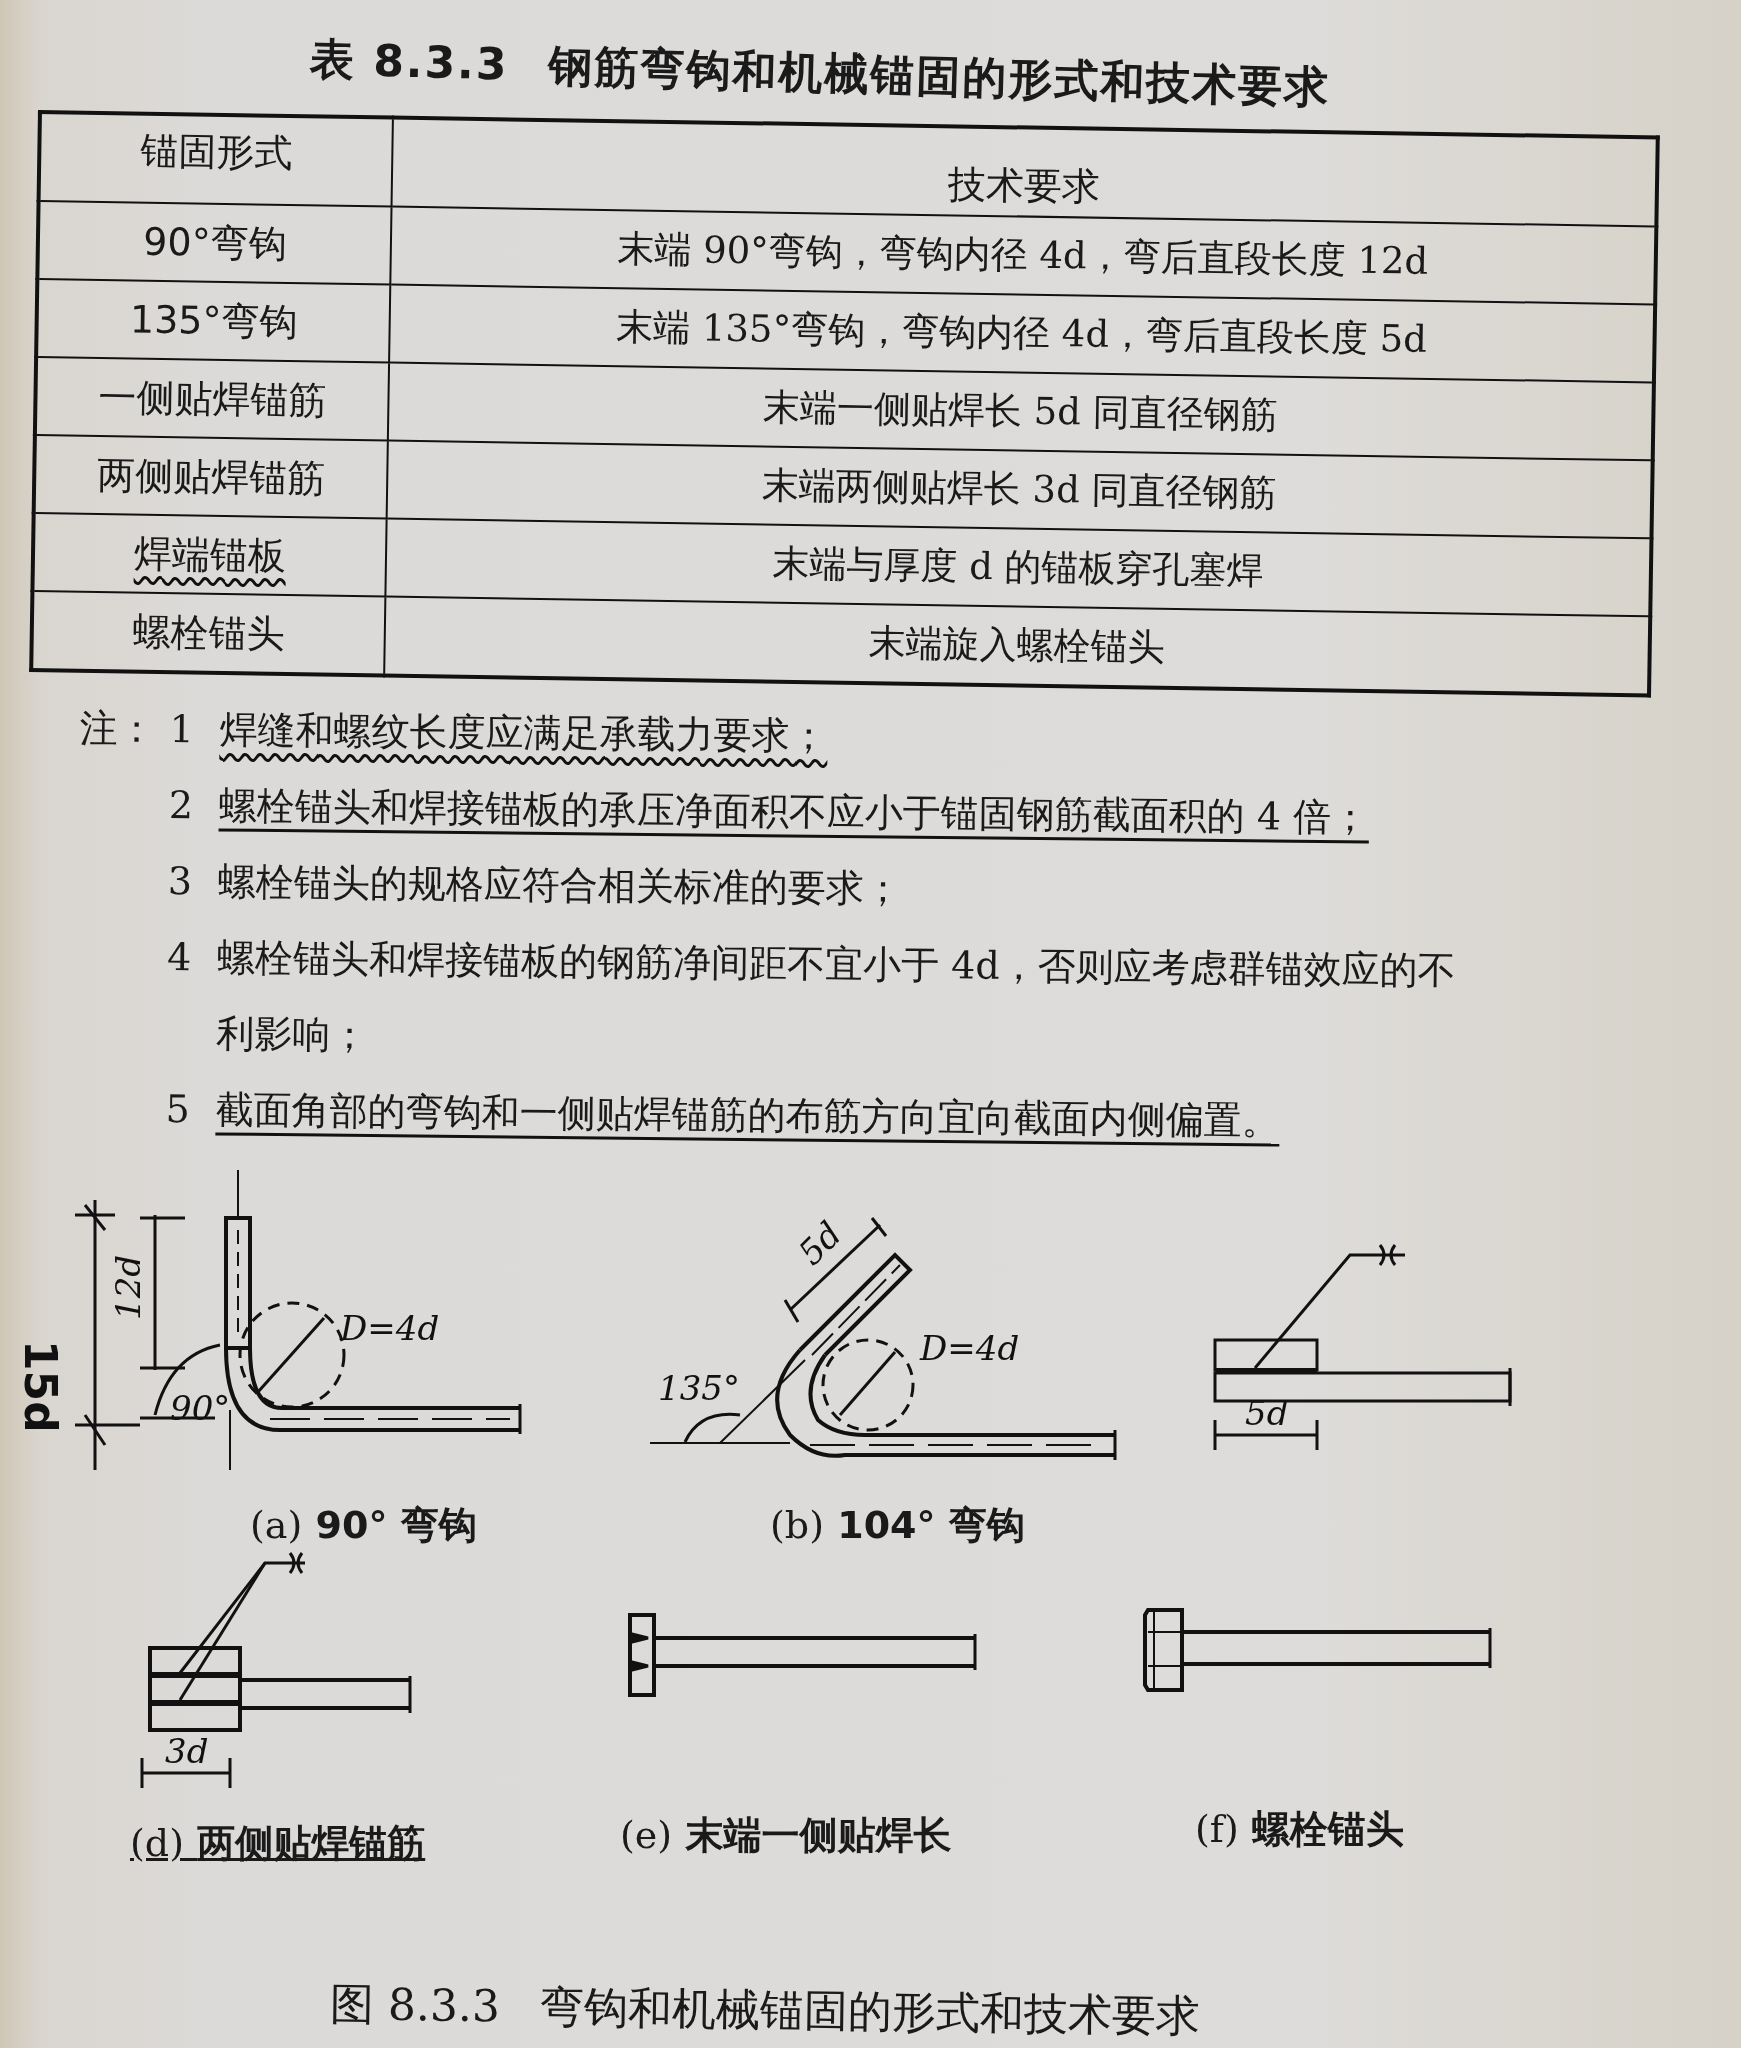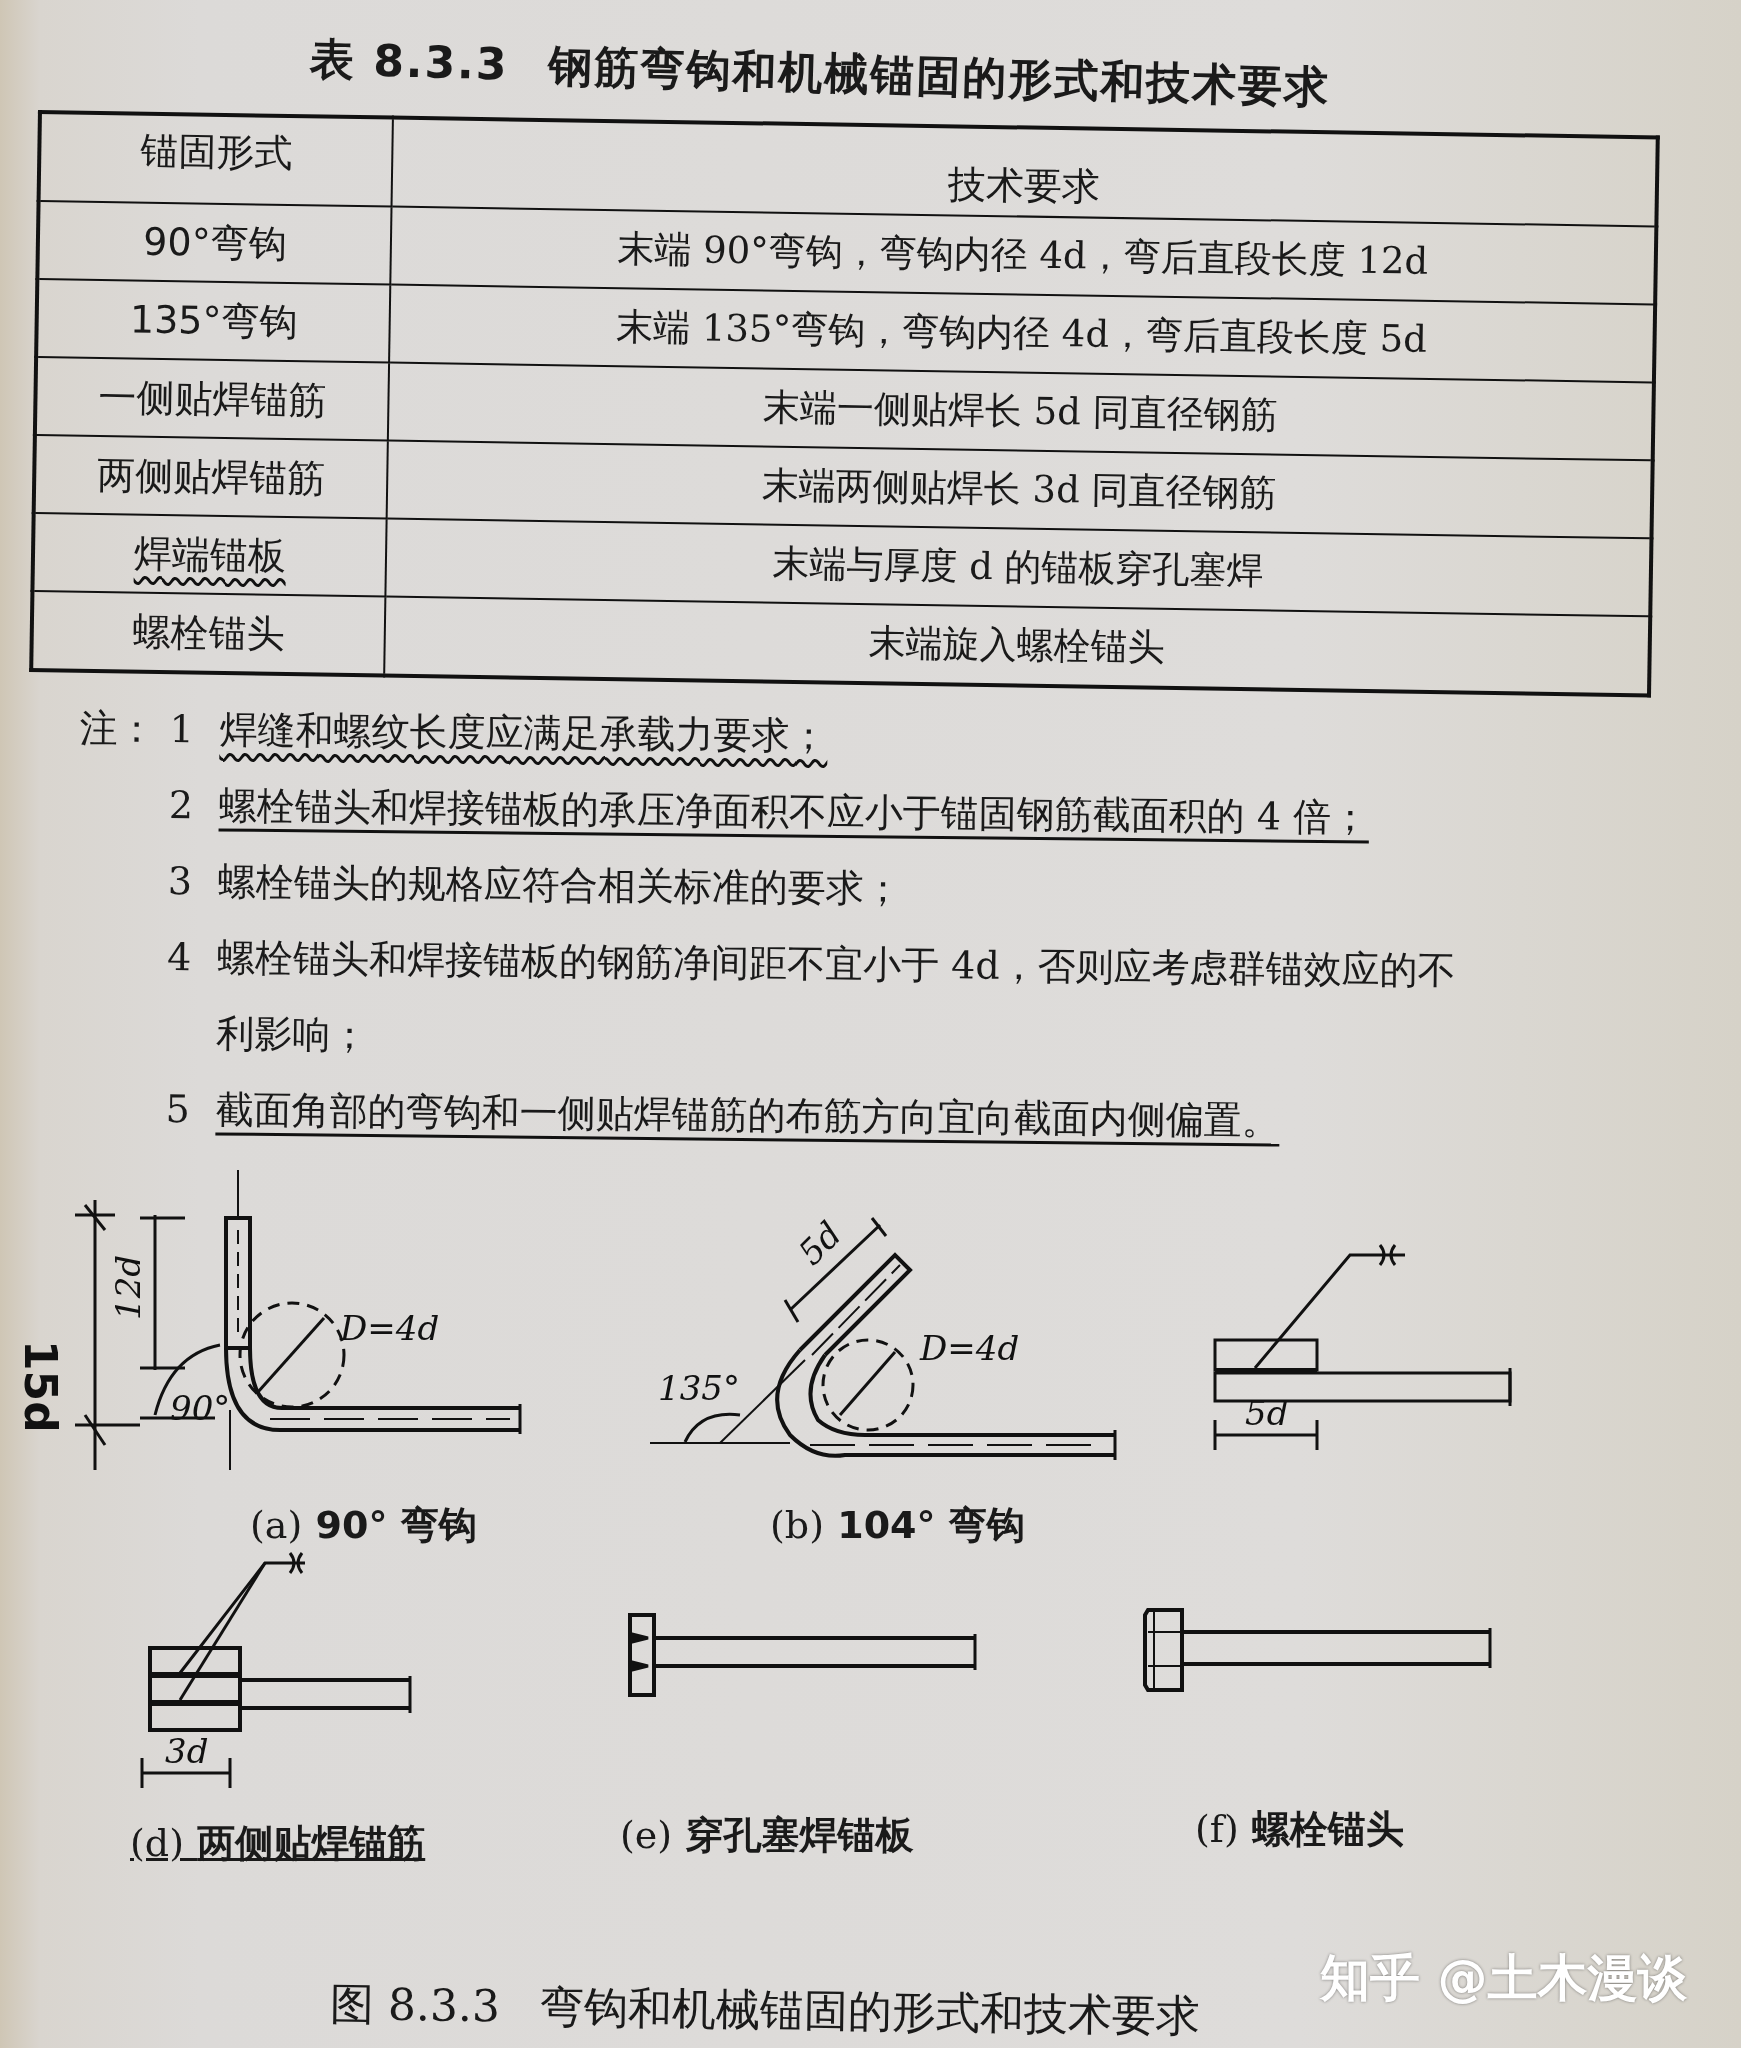--- a/index.html
+++ b/index.html
@@ -252,21 +252,21 @@
       <svg width="360" height="120" viewBox="0 0 360 120">
         <g stroke="#111" fill="none" stroke-width="3">
           <rect x="10" y="15" width="24" height="80" stroke-width="4"></rect>
           <line x1="34" y1="38" x2="355" y2="38" stroke-width="4"></line>
           <line x1="34" y1="66" x2="355" y2="66" stroke-width="4"></line>
           <line x1="355" y1="34" x2="355" y2="70"></line>
           <path d="M12 34 L28 38 L12 42 Z" fill="#111"></path>
           <path d="M12 62 L28 66 L12 70 Z" fill="#111"></path>
         </g>
       </svg>
-      <div class="fig-label" style="left:0px; top:210px;"><span class="letter">(e)</span> <span>穿孔塞焊锚板</span></div>
+      <div class="fig-label" style="left:0px; top:210px;"><span class="letter">(e)</span> <span>末端一侧贴焊长</span></div>
     </div>
 
     <div class="fig" style="left:1140px; top:440px;">
       <svg width="360" height="120" viewBox="0 0 360 120">
         <g stroke="#111" fill="none" stroke-width="3">
           <path d="M5 15 L8 10 L42 10 L42 90 L8 90 L5 85 Z" stroke-width="4"></path>
           <line x1="14" y1="10" x2="14" y2="90" stroke-width="2"></line>
           <line x1="8" y1="32" x2="42" y2="32" stroke-width="2"></line>
           <line x1="8" y1="66" x2="42" y2="66" stroke-width="2"></line>
           <line x1="42" y1="32" x2="350" y2="32" stroke-width="4"></line>
@@ -275,14 +275,13 @@
         </g>
       </svg>
       <div class="fig-label" style="left:55px; top:204px;"><span class="letter">(f)</span> <span>螺栓锚头</span></div>
     </div>
   </div>
 
   <div class="figure-caption">
     <span class="num">图 8.3.3</span><span>弯钩和机械锚固的形式和技术要求</span>
   </div>
 
-  <div class="watermark">知乎 @土木漫谈</div>
 </div>
 
 </body></html>

